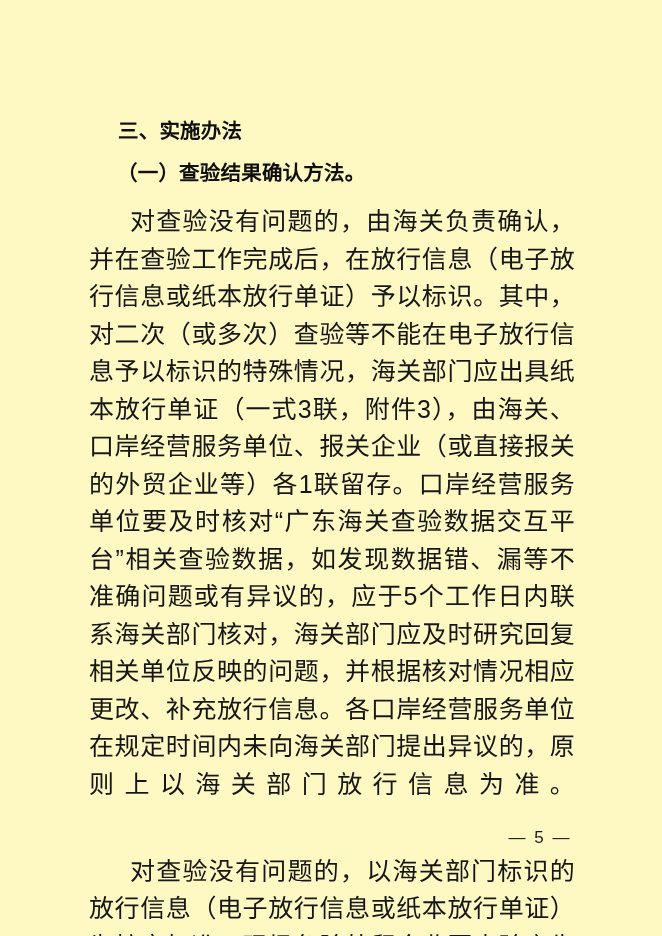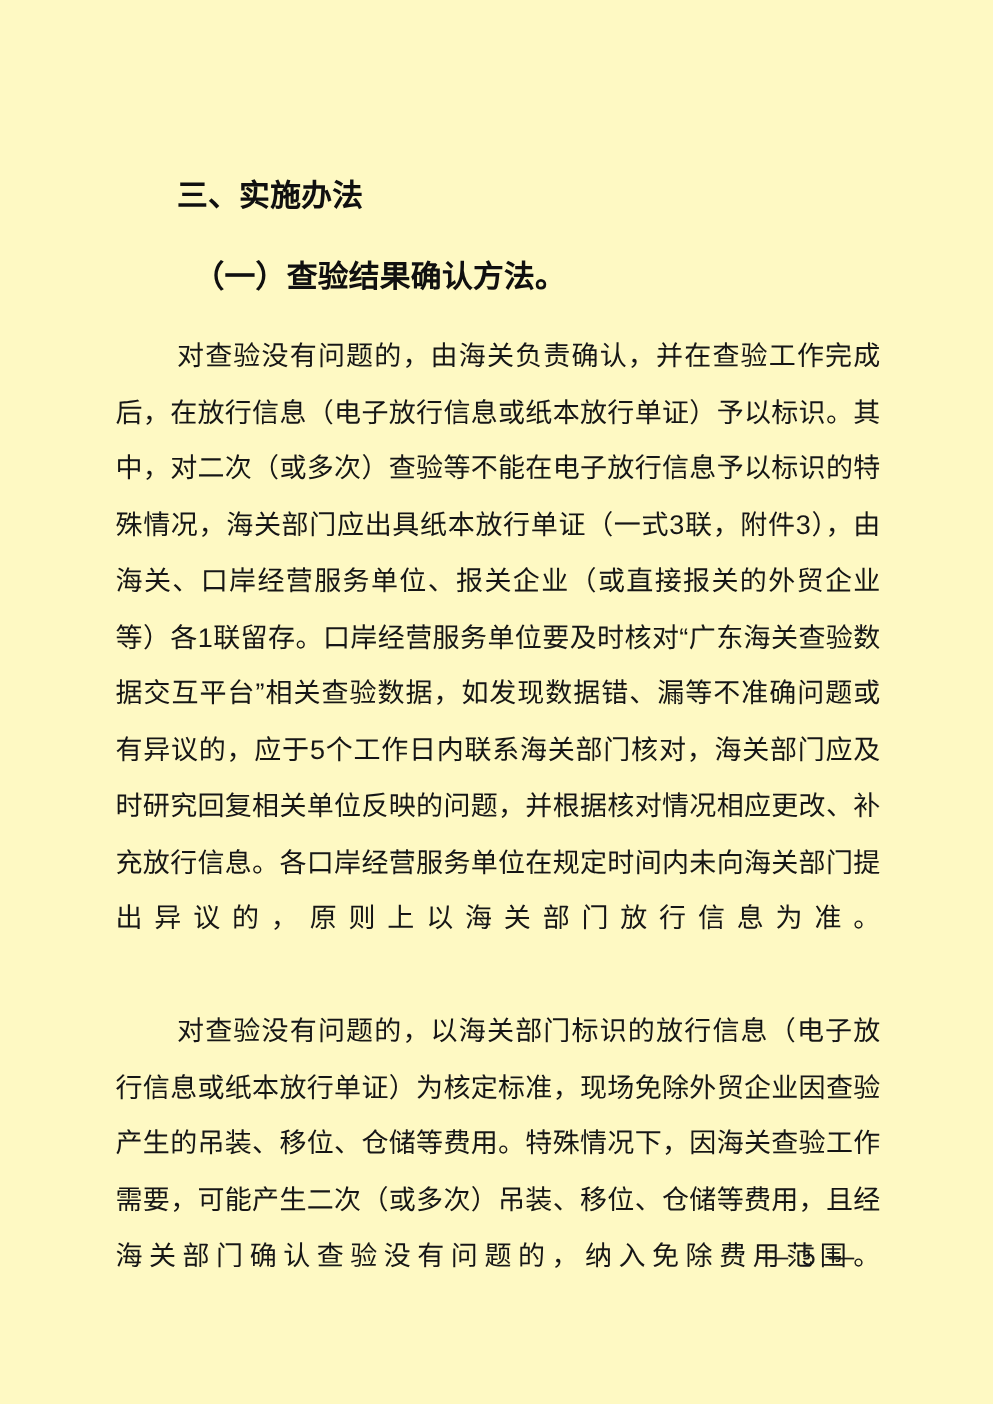--- a/index.html
+++ b/index.html
@@ -40,32 +40,32 @@
     white-space: nowrap;
     color: #101010;
   }
   .subheading {
     font-family: "Liberation Sans", "DejaVu Sans", sans-serif;
     font-weight: 700;
     font-size: 20.5px;
     line-height: 37.5px;
     letter-spacing: 0.2px;
     text-indent: 36px;
-    margin: 16px;
+    margin: 4px;
     white-space: nowrap;
     color: #101010;
   }
   
   .para {
     font-family: "Liberation Sans", "DejaVu Sans", sans-serif;
     font-weight: 400;
-    font-size: 18px;
+    font-size: 25px;
     line-height: 37.5px;
     letter-spacing: 0.15px;
-    margin: 0;
+    margin: 12px;
     text-indent: 41px;
     text-align: justify;
     text-justify: inter-character;
     color: #161616;
     word-break: break-all;
   }
   .para::after {
     content: "";
     display: inline-block;
     width: 100%;

